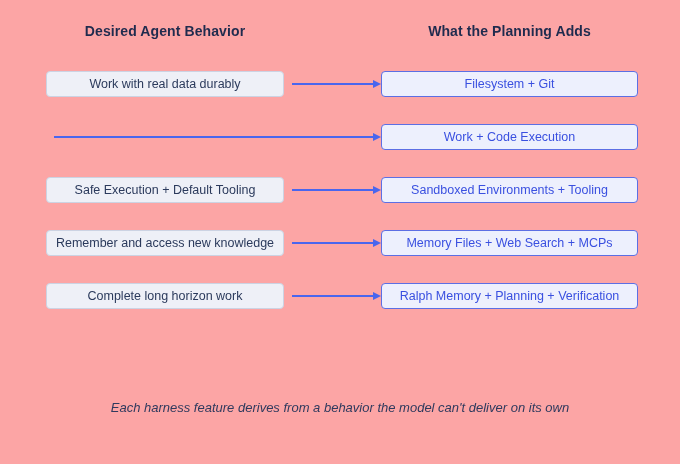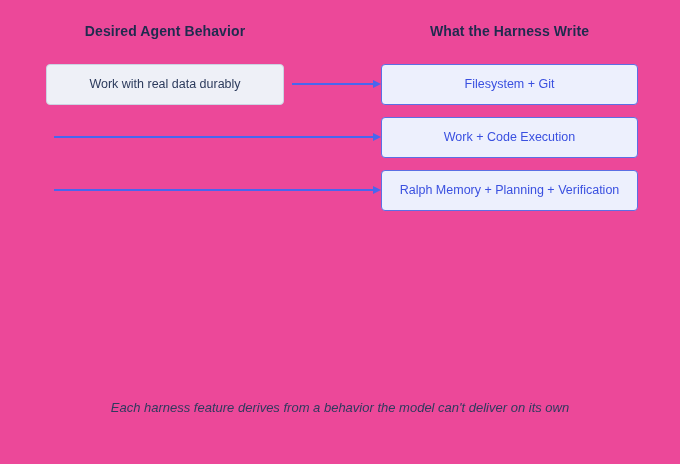--- a/index.html
+++ b/index.html
@@ -1,39 +1,39 @@
 <!DOCTYPE html>
 <html><head>
 <meta charset="utf-8">
 <style>
   html,body{margin:0;padding:0;background:#ffffff;}
   .canvas{
     position:relative;
     width:680px;height:464px;
-    background:#ec4899;
+    background:#fca5a5;
     font-family:"Liberation Sans", sans-serif;
     overflow:hidden;
   }
   .col-header{
     position:absolute;top:23px;
     font-size:14px;font-weight:bold;
     color:#1f2b4e;
     text-align:center;
     letter-spacing:.1px;
   }
   .col-header.left{left:46px;width:238px;}
   .col-header.right{left:381px;width:257px;}
   .rows{
     position:absolute;top:66px;left:46px;
     width:592px;
     display:flex;flex-direction:column;gap:17px;
   }
   .row{display:flex;align-items:center;height:36px;}
   .box{
-    height:41px;box-sizing:border-box;
+    height:26px;box-sizing:border-box;
     border-radius:4px;
     display:flex;align-items:center;justify-content:center;
     font-size:12.5px;
     padding:0 8px;
   }
   .box.behavior{
     width:238px;
     background:#eef0f7;
     border:1px solid #ccd3e3;
     color:#2b3a5c;
@@ -75,43 +75,58 @@
     font-style:italic;
     color:#2f3a5e;
   }
 </style>
 </head>
 <body>
 
 <div class="canvas">
 
   <div class="col-header left">Desired Agent Behavior</div>
-  <div class="col-header right">What the Harness Write</div>
+  <div class="col-header right">What the Planning Adds</div>
 
   <div class="rows">
 
     <div class="row">
       <div class="box behavior">Work with real data durably</div>
       <div class="arrow">
           <div class="line"></div>
         </div>
       <div class="box harness">Filesystem + Git</div>
     </div>
 
     <div class="row">
       <div class="arrow">
           <div class="line"></div>
         </div>
       <div class="box harness">Work + Code Execution</div>
     </div>
 
+    <div class="row">
+      <div class="box behavior">Safe Execution + Default Tooling</div>
+      <div class="arrow">
+          <div class="line"></div>
+        </div>
+      <div class="box harness">Sandboxed Environments + Tooling</div>
+    </div>
 
+    <div class="row">
+      <div class="box behavior">Remember and access new knowledge</div>
+      <div class="arrow">
+          <div class="line"></div>
+        </div>
+      <div class="box harness">Memory Files + Web Search + MCPs</div>
+    </div>
 
 
     <div class="row">
+      <div class="box behavior">Complete long horizon work</div>
       <div class="arrow">
           <div class="line"></div>
         </div>
       <div class="box harness">Ralph Memory + Planning + Verification</div>
     </div>
 
   </div>
 
   <div class="caption">Each harness feature derives from a behavior the model can't deliver on its own</div>
 

